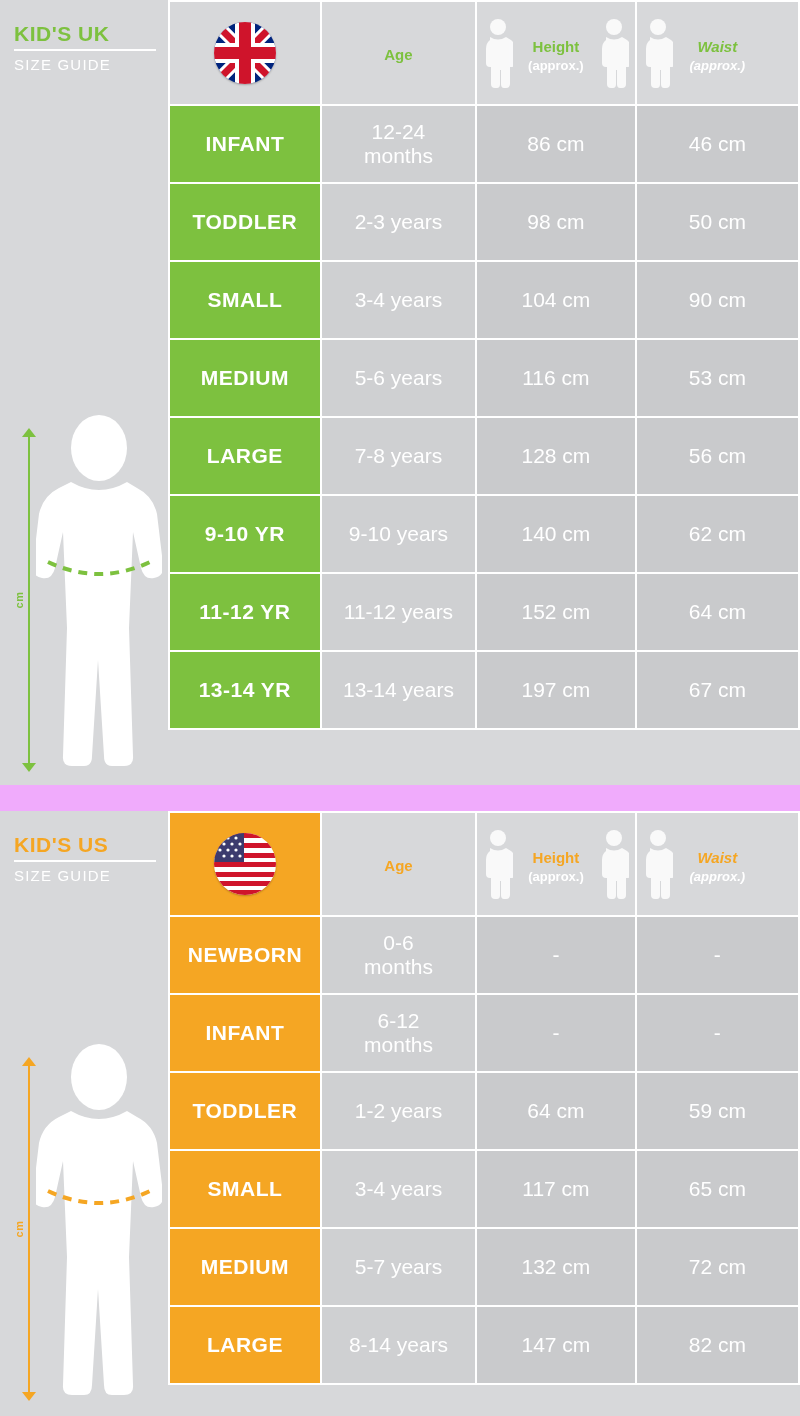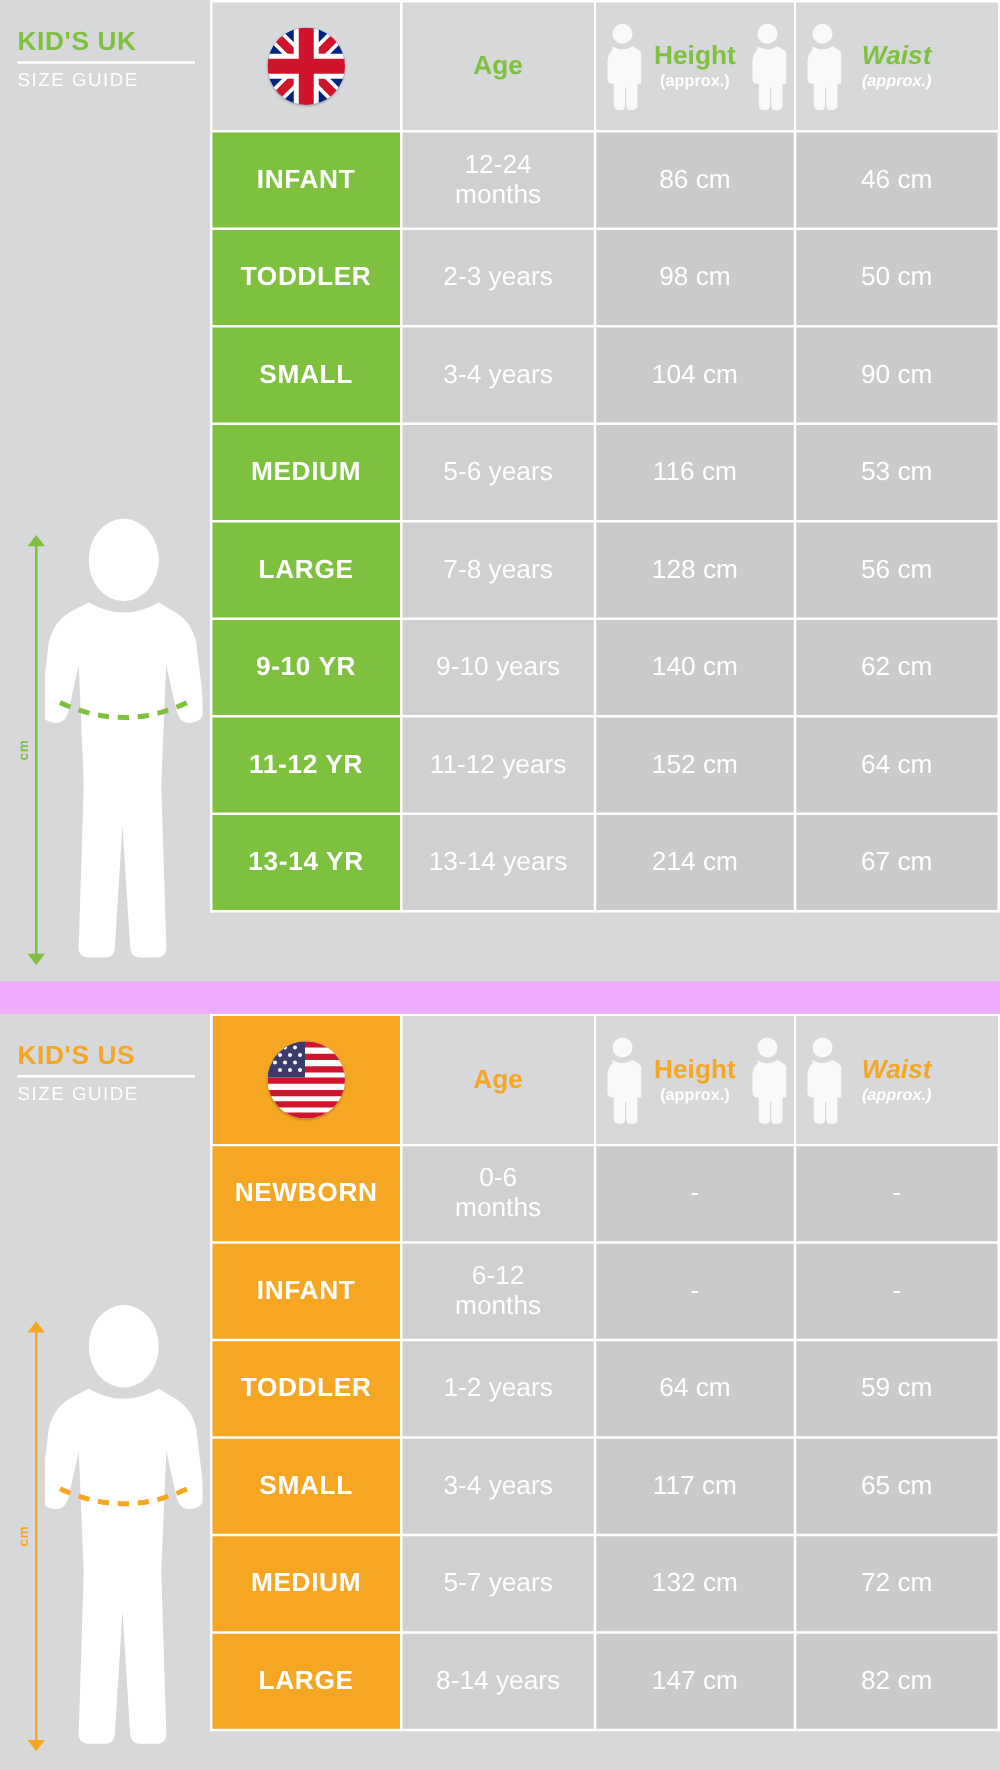--- a/index.html
+++ b/index.html
@@ -136,21 +136,21 @@
     height: 104px;
     background: #d7d8da;
     position: relative;
   }
   .hdr-flag {
     background: #7dc13f;
   }
   .us .hdr-flag { background: #f5a623; }
 
   .hdr-text {
-    font-size: 21px;
+    font-size: 15px;
     font-weight: bold;
     line-height: 22px;
   }
   .hdr-sub {
     display: block;
     font-size: 13px;
     font-weight: bold;
     line-height: 16px;
   }
   .uk .hdr-text { color: #7dc13f; }
@@ -309,21 +309,21 @@
       </tr>
       <tr class="body-row">
         <td class="size-cell">11-12 YR</td>
         <td class="data-cell age">11-12 years</td>
         <td class="data-cell">152 cm</td>
         <td class="data-cell">64 cm</td>
       </tr>
       <tr class="body-row">
         <td class="size-cell">13-14 YR</td>
         <td class="data-cell age">13-14 years</td>
-        <td class="data-cell">214 cm</td>
+        <td class="data-cell">197 cm</td>
         <td class="data-cell">67 cm</td>
       </tr>
     </tbody>
       </table>
   </div>
 
   <div class="panel panel-us us">
 
     <div class="left-col">
       <div class="brand">

